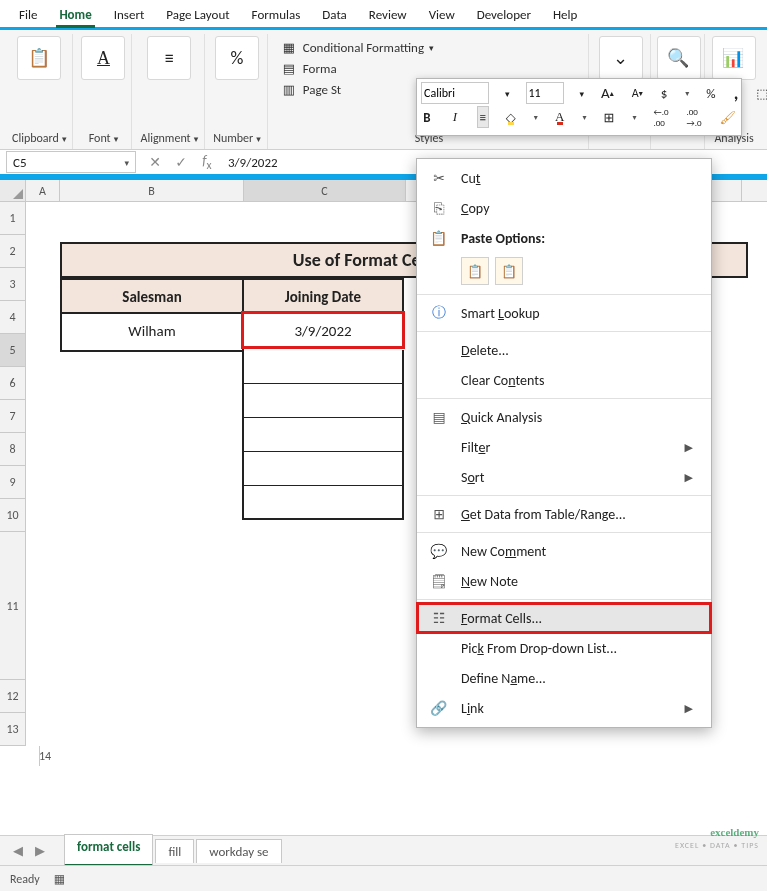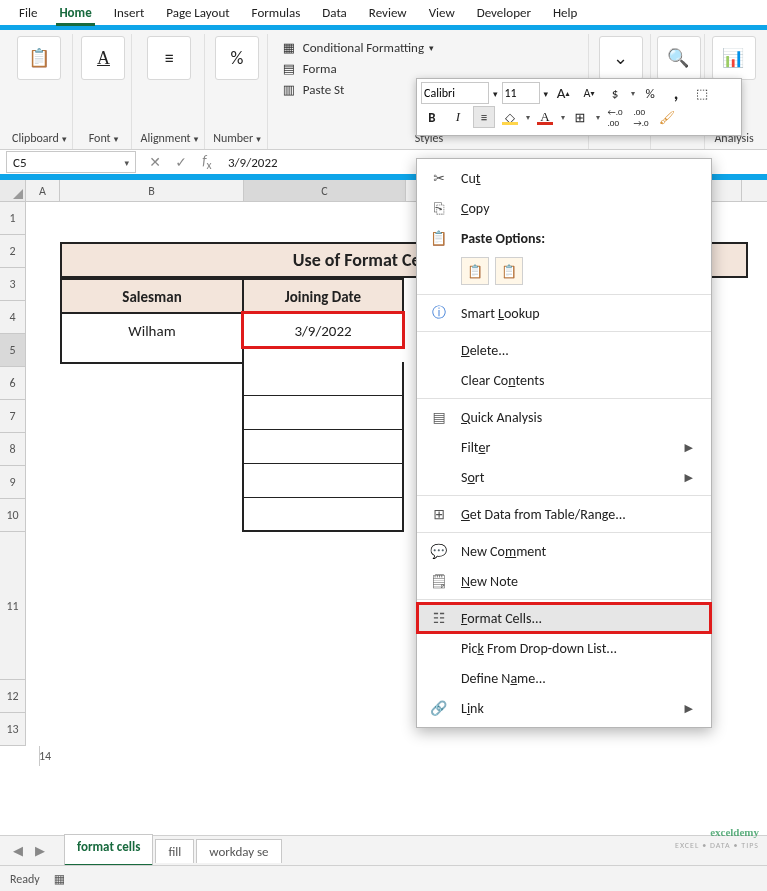--- a/index.html
+++ b/index.html
@@ -1,37 +1,37 @@
 <!DOCTYPE html>
 <html><head>
 <meta charset="utf-8">
 <style>
   * { box-sizing: border-box; font-family: "Segoe UI", Calibri, Arial, sans-serif; }
   body { margin:0; padding:0; width:767px; height:891px; background:#fff; overflow:hidden; position:relative; font-size:13px; color:#222; }
 
   
-  .tabs { display:flex; align-items:flex-end; height:30px; padding:0 8px; border-bottom:5px solid #0ea5e9; background:#fff; }
+  .tabs { display:flex; align-items:flex-end; height:30px; padding:0 8px; border-bottom:3px solid #0ea5e9; background:#fff; }
   .tab { padding:6px 11px 5px; color:#222; }
   .tab.active { color:#186a3e; font-weight:600; position:relative; }
   .tab.active::after { content:""; position:absolute; left:8px; right:8px; bottom:-1px; height:3px; background:#186a3e; }
 
   
   .ribbon { display:flex; background:#f5f5f5; border-bottom:1px solid #d0d0d0; height:120px; padding:4px 6px 0; gap:2px; }
   .rgroup { display:flex; flex-direction:column; align-items:center; border-right:1px solid #e0e0e0; padding:2px 6px 0; }
   .rgroup:last-child { border-right:none; }
   .rgroup .bigbtn { background:#fff; border:1px solid #d8d8d8; border-radius:3px; width:44px; height:44px; display:flex; align-items:center; justify-content:center; font-size:18px; margin-bottom:2px; }
   .rgroup .lbl { font-size:12px; color:#444; margin-top:auto; margin-bottom:4px; display:flex; align-items:center; gap:3px; }
   .rgroup .lbl .dd { font-size:9px; }
   .styles-col { display:flex; flex-direction:column; gap:3px; padding:2px 4px; }
   .styles-col .srow { display:flex; align-items:center; gap:5px; font-size:13px; color:#333; }
   .styles-col .iconbox { width:18px; height:18px; display:flex; align-items:center; justify-content:center; }
 
   
   .mini-tb { position:absolute; left:416px; top:78px; width:326px; height:58px; background:#fff; border:1px solid #b6b6b6; box-shadow:0 2px 8px rgba(0,0,0,.25); z-index:30; padding:3px 4px; display:flex; flex-direction:column; gap:2px; }
-  .mini-tb .row { display:flex; align-items:center; gap:4px; }
+  .mini-tb .row { display:flex; align-items:center; gap:16px; }
   .mini-tb select, .mini-tb .sel { border:1px solid #c8c8c8; background:#fff; font-size:12px; height:22px; }
   .mini-tb .fontsel { width:68px; padding:0 2px; }
   .mini-tb .sizesel { width:38px; padding:0 2px; }
   .mini-tb .btn { width:22px; height:22px; display:flex; align-items:center; justify-content:center; border:1px solid transparent; font-size:13px; }
   .mini-tb .dd { font-size:8px; margin-left:1px; color:#555; }
   .mini-tb .underline-red { position:relative; }
   .mini-tb .underline-red::after { content:""; position:absolute; left:2px; right:2px; bottom:2px; height:3px; background:#d92b1c; }
   .mini-tb .underline-yellow::after { content:""; position:absolute; left:2px; right:2px; bottom:2px; height:3px; background:#ffd54a; }
 
   
@@ -146,21 +146,21 @@
           <span class="iconbox">▦</span>
           <span>Conditional Formatting</span> 
           <span class="chev">▾</span>
         </div>
       <div class="srow">
           <span class="iconbox">▤</span>
           <span>Forma</span>
         </div>
       <div class="srow">
           <span class="iconbox">▥</span>
-          <span>Paste St</span>
+          <span>Page St</span>
         </div>
     </div>
     <div class="lbl" style="align-self:center;">
         <span>Styles</span>
       </div>
   </div>
   <div class="rgroup" style="width:60px;">
     <div class="bigbtn">⌄</div>
   </div>
   <div class="rgroup" style="width:52px;">
@@ -241,21 +241,21 @@
   </div>
 
   <div class="sec-title">Use of Format Cells &amp; AutoFill</div>
 
   <div class="tablebox">
     <div style="display:flex;">
       <div class="th" style="width:184px;height:36px;">Salesman</div>
       <div class="th" style="width:162px;height:36px;margin-left:-2px;">Joining Date</div>
     </div>
     <div style="display:flex;margin-top:-2px;">
-      <div class="td" style="width:184px;height:52px;">Wilham</div>
+      <div class="td" style="width:184px;height:40px;">Wilham</div>
       <div class="td sel" style="width:162px;height:36px;margin-left:-2px;">3/9/2022</div>
     </div>
     <div class="emptycol" style="width:162px;margin-left:182px;margin-top:-2px;">
       <div class="ec"></div>
       <div class="ec"></div>
       <div class="ec"></div>
       <div class="ec"></div>
       <div class="ec"></div>
     </div>
   </div>

